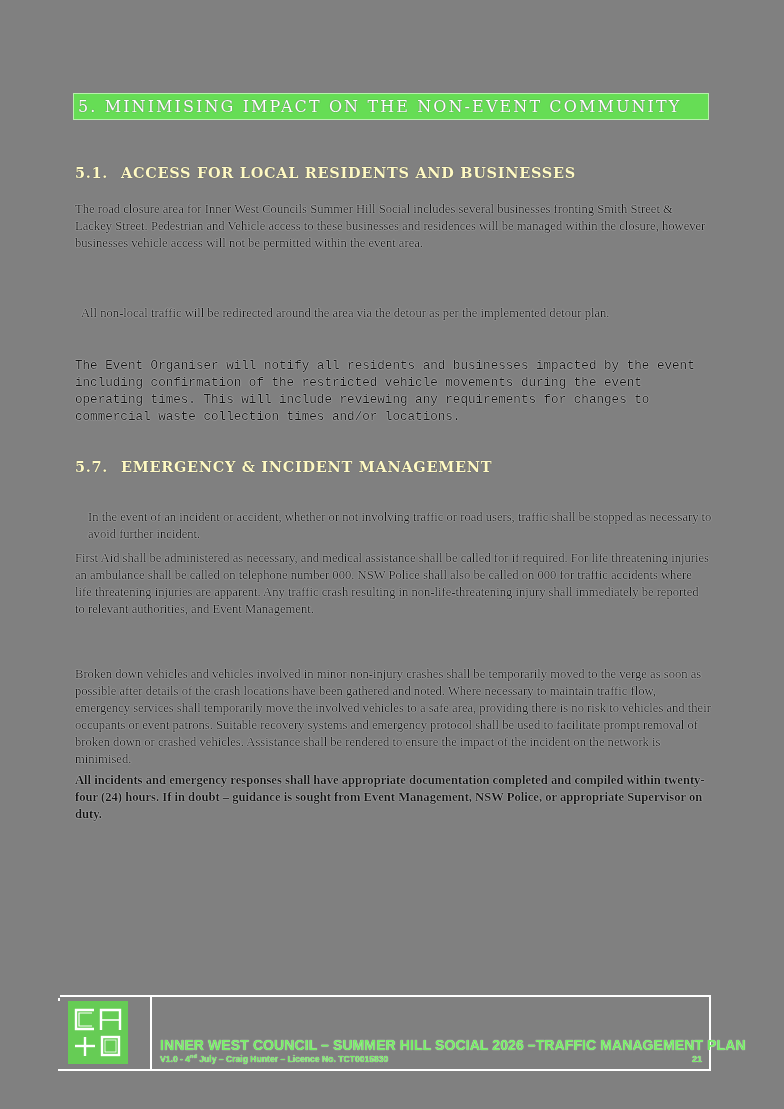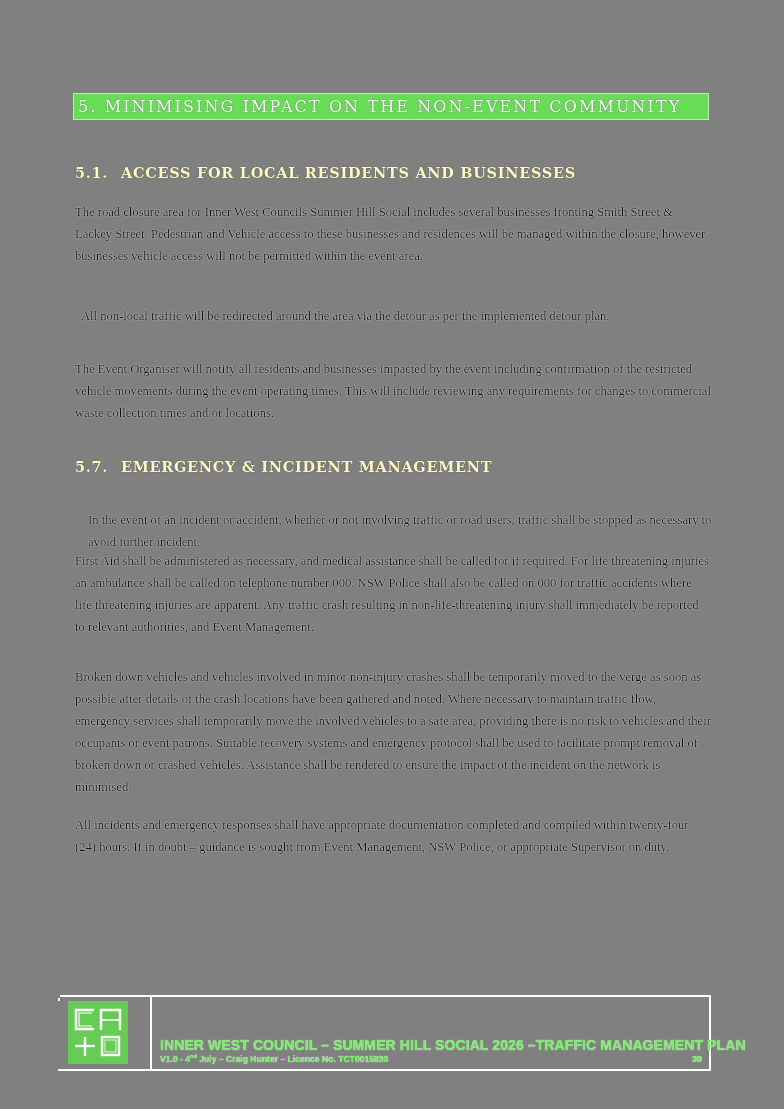--- a/index.html
+++ b/index.html
@@ -39,21 +39,21 @@
       text-shadow: 0 0 1px #333;
       white-space: nowrap;
     }
     .subhead .num { display: inline-block; width: 46px; }
 
     .para {
       position: absolute; left: 75px; width: 636px;
       color: #111;
       font-family: "Liberation Serif", serif;
       font-size: 12.6px;
-      line-height: 22px;
+      line-height: 17px;
       text-shadow: 0 0 1px #ddd, 0 0 1px #fff;
       text-align: left;
     }
 
     .footer-top-line {
       position: absolute; left: 60px; top: 995px; width: 650px; height: 2px; background: #fff;
     }
     .footer-top-stub {
       position: absolute; left: 58px; top: 998px; width: 2px; height: 3px; background: #fff;
     }
@@ -109,29 +109,29 @@
 
   <div class="section-bar">
     <span>5. MINIMISING IMPACT ON THE NON-EVENT COMMUNITY</span>
   </div>
 
   <div class="subhead" style="top:164px;">
     <span class="num">5.1.</span><span>ACCESS FOR LOCAL RESIDENTS AND BUSINESSES</span>
   </div>
   <p class="para" style="top:201px; margin:0;">The road closure area for Inner West Councils Summer Hill Social includes several businesses fronting Smith Street &amp; Lackey Street. Pedestrian and Vehicle access to these businesses and residences will be managed within the closure, however businesses vehicle access will not be permitted within the event area.</p>
   <p class="para" style="top:299px; margin:6px;">All non-local traffic will be redirected around the area via the detour as per the implemented detour plan.</p>
-  <p class="para" style="top:358px; margin:0;">The Event Organiser will notify all residents and businesses impacted by the event including confirmation of the restricted vehicle movements during the event operating times. This will include reviewing any requirements for changes to commercial waste collection times and/or locations.</p>
+  <p class="para" style="top:358px; margin:0;font-family:Liberation Mono, monospace;">The Event Organiser will notify all residents and businesses impacted by the event including confirmation of the restricted vehicle movements during the event operating times. This will include reviewing any requirements for changes to commercial waste collection times and/or locations.</p>
 
   <div class="subhead" style="top:458px;">
     <span class="num">5.7.</span><span>EMERGENCY &amp; INCIDENT MANAGEMENT</span>
   </div>
   <p class="para" style="top:496px; margin:13px;">In the event of an incident or accident, whether or not involving traffic or road users, traffic shall be stopped as necessary to avoid further incident.</p>
   <p class="para" style="top:550px; margin:0;">First Aid shall be administered as necessary, and medical assistance shall be called for if required. For life threatening injuries an ambulance shall be called on telephone number 000. NSW Police shall also be called on 000 for traffic accidents where life threatening injuries are apparent. Any traffic crash resulting in non-life-threatening injury shall immediately be reported to relevant authorities, and Event Management.</p>
   <p class="para" style="top:666px; margin:0;">Broken down vehicles and vehicles involved in minor non-injury crashes shall be temporarily moved to the verge as soon as possible after details of the crash locations have been gathered and noted. Where necessary to maintain traffic flow, emergency services shall temporarily move the involved vehicles to a safe area, providing there is no risk to vehicles and their occupants or event patrons. Suitable recovery systems and emergency protocol shall be used to facilitate prompt removal of broken down or crashed vehicles. Assistance shall be rendered to ensure the impact of the incident on the network is minimised.</p>
-  <p class="para" style="top:814px; margin:0;">All incidents and emergency responses shall have appropriate documentation completed and compiled within twenty-four (24) hours. If in doubt – guidance is sought from Event Management, NSW Police, or appropriate Supervisor on duty.</p>
+  <p class="para" style="top:772px; margin:0;font-weight:bold;">All incidents and emergency responses shall have appropriate documentation completed and compiled within twenty-four (24) hours. If in doubt – guidance is sought from Event Management, NSW Police, or appropriate Supervisor on duty.</p>
 
   <div>
     <div class="footer-top-line"></div>
     <div class="footer-top-stub"></div>
     <div class="footer-bottom-line"></div>
     <div class="footer-right-line"></div>
     <div class="footer-divider"></div>
 
     <div class="logo">
       <svg viewBox="0 0 60 63" xmlns="http://www.w3.org/2000/svg">
@@ -146,16 +146,16 @@
         <path d="M17 36 V55" fill="none" stroke="#ffffff" stroke-width="2.4"></path>
         <path d="M7 45 H27" fill="none" stroke="#ffffff" stroke-width="2.4"></path>
 
         <rect x="34" y="36" width="17" height="18" fill="none" stroke="#ffffff" stroke-width="2.4"></rect>
         <rect x="37" y="39" width="11" height="12" fill="none" stroke="#ffffff" stroke-width="0.8"></rect>
       </svg>
     </div>
 
     <div class="footer-title">INNER WEST COUNCIL – SUMMER HILL SOCIAL 2026 –TRAFFIC MANAGEMENT PLAN</div>
     <div class="footer-meta"><span>V1.0 - 4</span><sup>nd</sup><span> July – Craig Hunter – Licence No. TCT0015830</span></div>
-    <div class="page-number">39</div>
+    <div class="page-number">21</div>
   </div>
 
 </div>
 
 </body></html>

